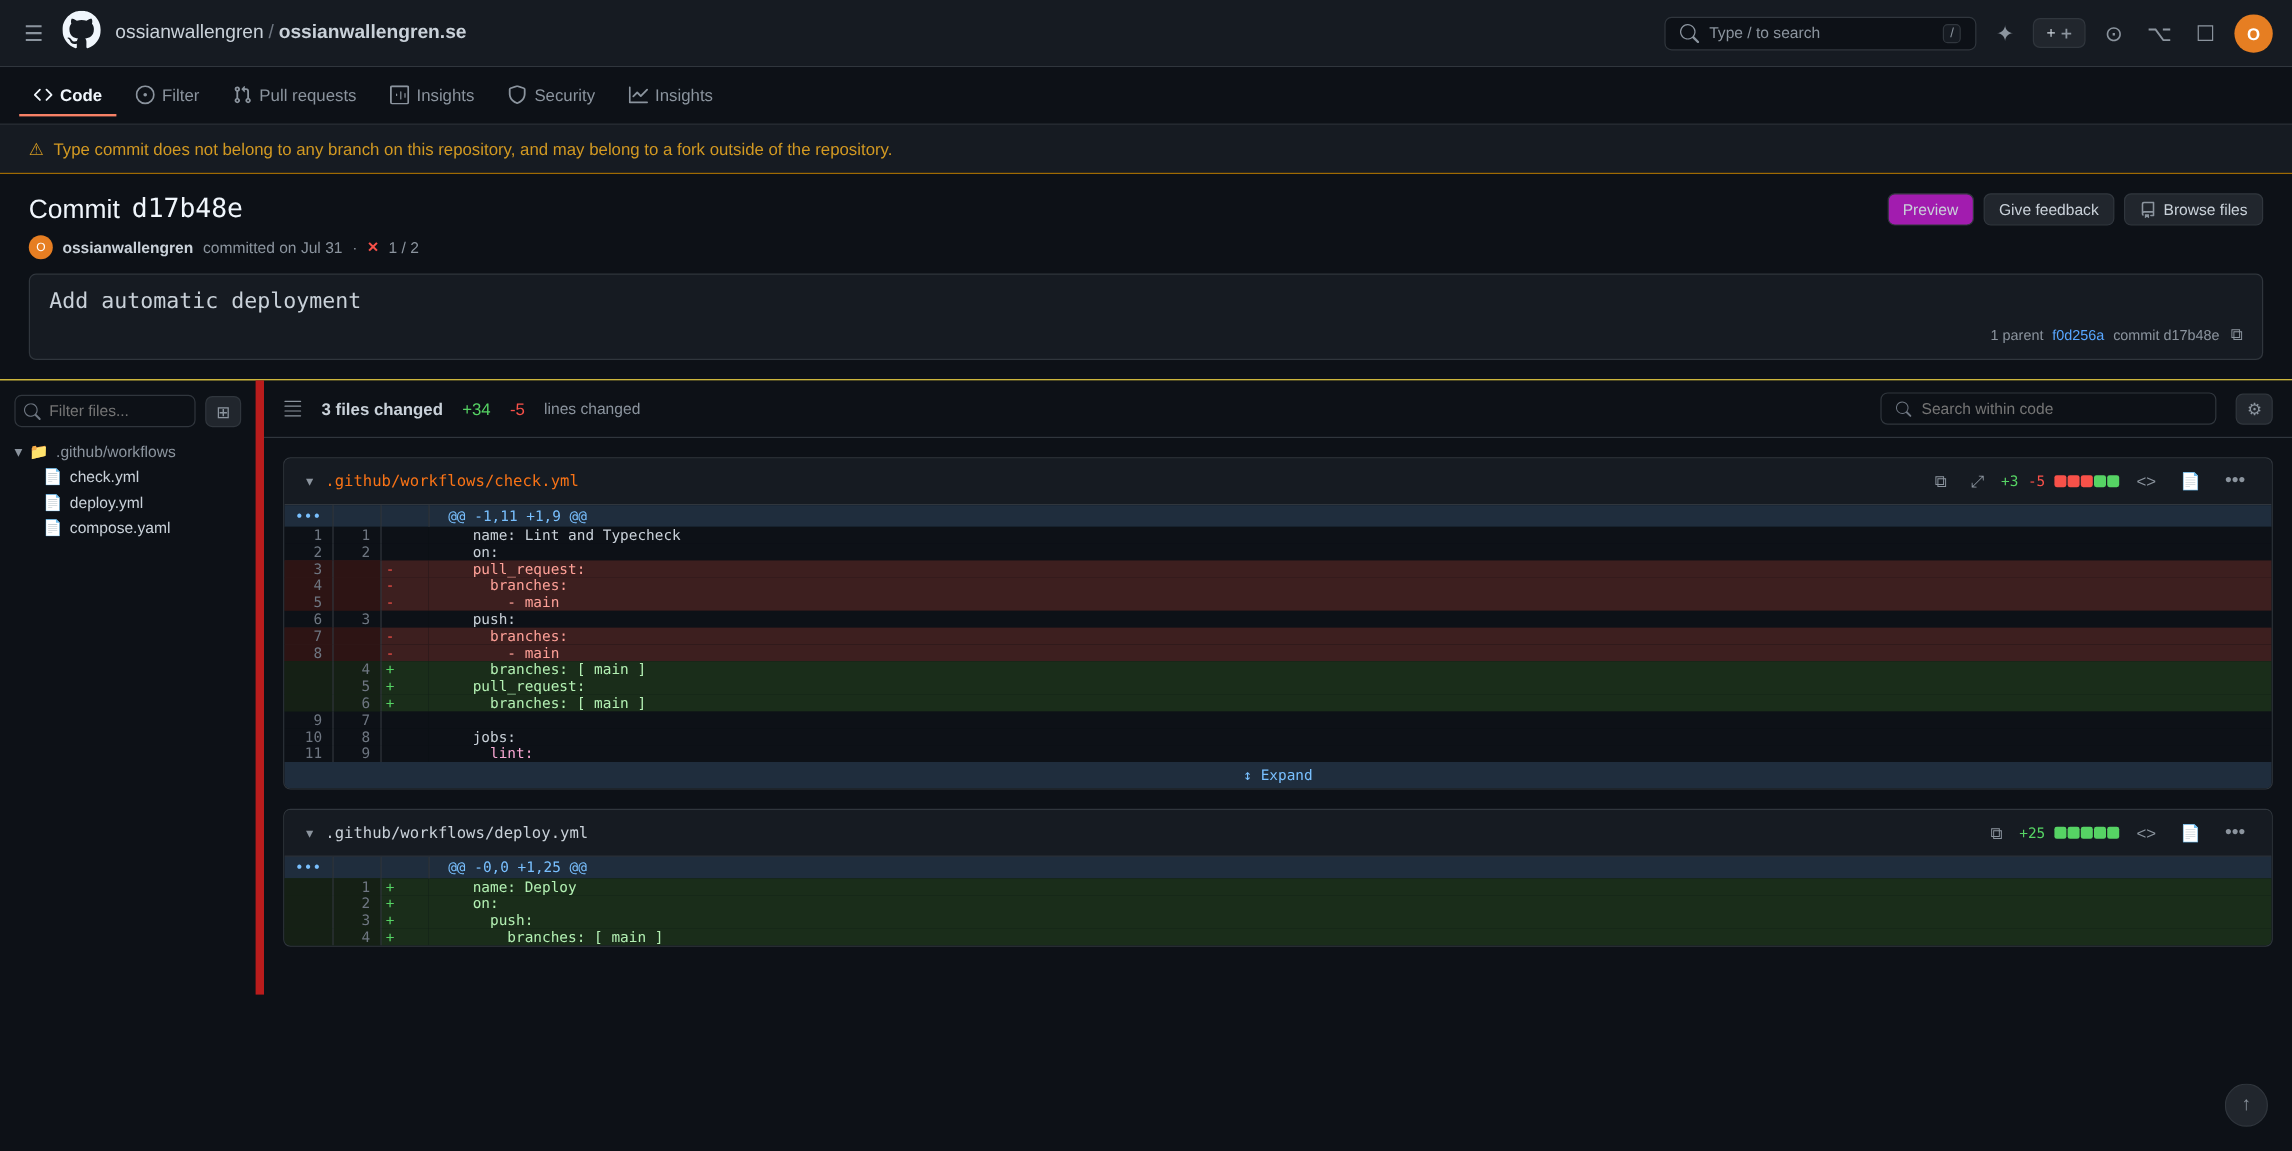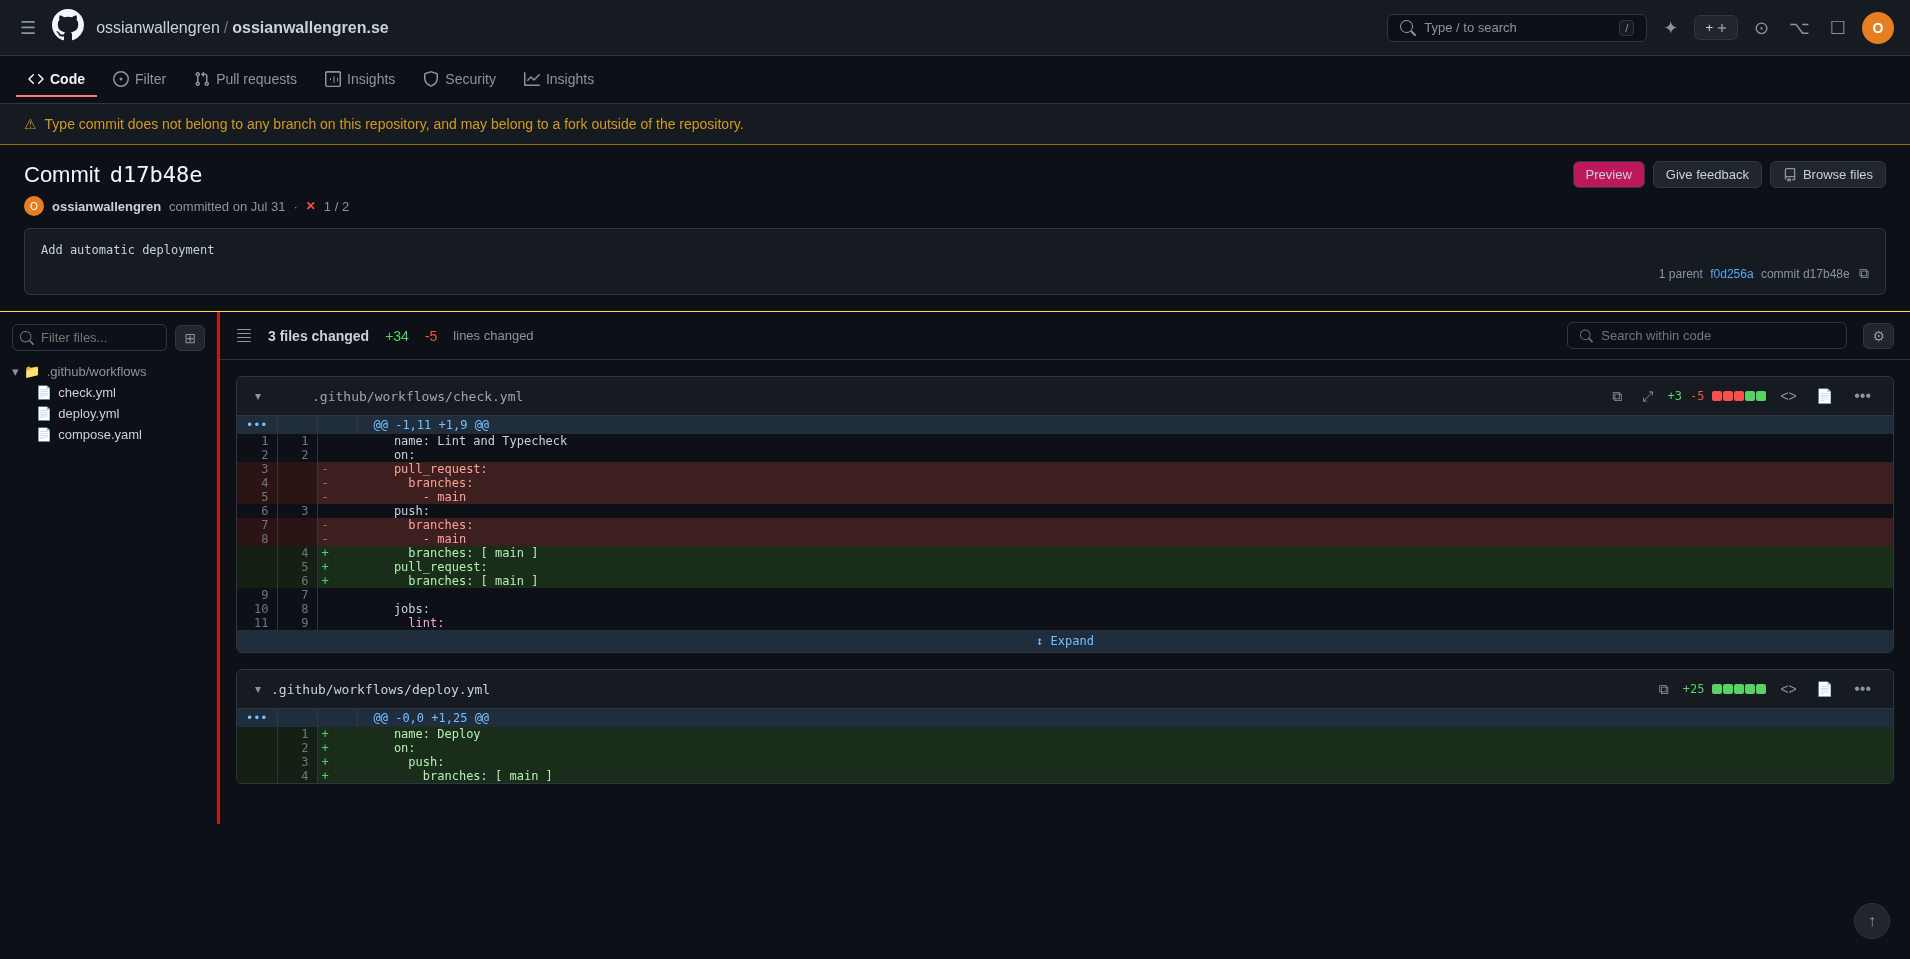--- a/index.html
+++ b/index.html
@@ -86,52 +86,52 @@
   <span>Type commit does not belong to any branch on this repository, and may belong to a fork outside of the repository.</span>
 </div>
 
 <div style="padding:16px 24px;border-bottom:1px solid #fde047;">
   <div style="display:flex;align-items:center;gap:12px;margin-bottom:8px;">
     <h1 style="font-size:22px;font-weight:400;color:#f0f6fc;display:flex;align-items:center;gap:10px;">
       <span>Commit</span>
       <span style="font-family:'SFMono-Regular',Consolas,monospace;">d17b48e</span>
     </h1>
     <div style="display:flex;align-items:center;gap:8px;margin-left:auto;">
-      <button style="background:#be185d;border:1px solid #30363d;border-radius:6px;color:#c9d1d9;padding:5px 12px;font-size:13px;cursor:pointer;">Preview</button>
+      <button style="background:#a21caf;border:1px solid #30363d;border-radius:6px;color:#c9d1d9;padding:5px 12px;font-size:13px;cursor:pointer;">Preview</button>
       <button style="background:#21262d;border:1px solid #30363d;border-radius:6px;color:#c9d1d9;padding:5px 12px;font-size:13px;cursor:pointer;">Give feedback</button>
       <button style="background:#21262d;border:1px solid #30363d;border-radius:6px;color:#c9d1d9;padding:5px 12px;font-size:13px;cursor:pointer;display:flex;align-items:center;gap:6px;">
         <svg width="14" height="14" viewBox="0 0 16 16" fill="#8b949e">
             <path fill-rule="evenodd" d="M2 2.5A2.5 2.5 0 014.5 0h8.75a.75.75 0 01.75.75v12.5a.75.75 0 01-.75.75h-2.5a.75.75 0 110-1.5h1.75v-2h-8a1 1 0 00-.714 1.7.75.75 0 01-1.072 1.05A2.495 2.495 0 012 11.5v-9zm10.5-1V9h-8c-.356 0-.694.074-1 .208V2.5a1 1 0 011-1h8zM5 12.25v3.25a.25.25 0 00.4.2l1.45-1.087a.25.25 0 01.3 0L8.6 15.7a.25.25 0 00.4-.2v-3.25a.25.25 0 00-.25-.25h-3.5a.25.25 0 00-.25.25z"></path>
           </svg>
         <span>Browse files</span>
       </button>
     </div>
   </div>
   <div style="display:flex;align-items:center;gap:8px;font-size:13px;color:#8b949e;margin-bottom:12px;">
     <div style="width:20px;height:20px;border-radius:50%;background:#e67e22;display:inline-flex;align-items:center;justify-content:center;color:white;font-size:10px;cursor:pointer;">O</div>
     <span style="color:#c9d1d9;font-weight:600;cursor:pointer;">ossianwallengren</span>
     <span>committed on Jul 31</span>
     <span>·</span>
     <span style="color:#f85149;font-weight:bold;font-size:12px;">✕</span>
     <span style="color:#8b949e;cursor:pointer;">1 / 2</span>
   </div>
   <div style="background:#161b22;border:1px solid #30363d;border-radius:6px;padding:12px 16px;margin-bottom:0;">
-    <code style="font-family:'SFMono-Regular',Consolas,monospace;font-size:12px;color:#c9d1d9;">Add automatic deployment</code>
+    <code style="font-family:'SFMono-Regular',Consolas,monospace;font-size:18px;color:#c9d1d9;">Add automatic deployment</code>
     <div style="text-align:right;font-size:12px;color:#8b949e;margin-top:8px;">
       <span>1 parent</span>
       <a style="color:#58a6ff;margin-left:4px;">f0d256a</a>
       <span style="margin-left:4px;">commit d17b48e</span>
       <button style="background:none;border:none;color:#8b949e;cursor:pointer;margin-left:6px;font-size:14px;">⧉</button>
     </div>
   </div>
 </div>
 
 <div style="display:flex;">
 
-  <div style="width:220px;min-width:220px;border-right:3px solid #b91c1c;padding:12px;">
+  <div style="width:220px;min-width:220px;border-right:7px solid #b91c1c;padding:12px;">
     <div style="display:flex;align-items:center;gap:8px;margin-bottom:10px;">
       <div style="position:relative;flex:1;">
         <svg width="14" height="14" viewBox="0 0 16 16" fill="#6e7681" style="position:absolute;left:8px;top:50%;transform:translateY(-50%);">
             <path d="M11.742 10.344a6.5 6.5 0 10-1.397 1.398h-.001c.03.04.062.078.098.115l3.85 3.85a1 1 0 001.415-1.414l-3.85-3.85a1.007 1.007 0 00-.115-.099zM12 6.5a5.5 5.5 0 11-11 0 5.5 5.5 0 0111 0z"></path>
           </svg>
         <input type="text" style="background: rgb(13, 17, 23); border: 1px solid rgb(48, 54, 61); border-radius: 6px; color: rgb(201, 209, 217); padding: 5px 10px 5px 28px; font-size: 13px; width: 100%; outline: none;" placeholder="Filter files...">
       </div>
       <button style="background:#21262d;border:1px solid #30363d;border-radius:6px;color:#8b949e;padding:4px 8px;cursor:pointer;font-size:14px;">⊞</button>
     </div>
     <div style="display:flex;align-items:center;gap:6px;padding:3px 0;cursor:pointer;font-size:13px;">
@@ -169,21 +169,21 @@
             <path d="M11.742 10.344a6.5 6.5 0 10-1.397 1.398h-.001c.03.04.062.078.098.115l3.85 3.85a1 1 0 001.415-1.414l-3.85-3.85a1.007 1.007 0 00-.115-.099zM12 6.5a5.5 5.5 0 11-11 0 5.5 5.5 0 0111 0z"></path>
           </svg>
         <input type="text" style="background: none; border: none; color: rgb(201, 209, 217); font-size: 13px; outline: none; width: 100%;" placeholder="Search within code">
       </div>
       <button style="background:#21262d;border:1px solid #30363d;border-radius:6px;color:#8b949e;padding:4px 8px;cursor:pointer;font-size:14px;">⚙</button>
     </div>
 
     <div style="border:1px solid #30363d;border-radius:6px;margin:16px 16px 0 16px;overflow:hidden;">
       <div style="background:#161b22;border-bottom:1px solid #30363d;padding:8px 16px;display:flex;align-items:center;gap:8px;font-size:13px;font-family:'SFMono-Regular',Consolas,monospace;">
         <button style="background:none;border:none;color:#8b949e;cursor:pointer;font-size:12px;padding:2px;">▾</button>
-        <span style="color:#a3a3a3;flex:1;margin-left:41px;">.github/workflows/check.yml</span>
+        <span style="color:#f97316;flex:1;">.github/workflows/check.yml</span>
         <button style="background:none;border:none;color:#8b949e;cursor:pointer;font-size:14px;padding:2px 6px;border-radius:4px;">⧉</button>
         <button style="background:none;border:none;color:#8b949e;cursor:pointer;font-size:14px;padding:2px 6px;border-radius:4px;">⤢</button>
         <span style="color:#56d364;font-size:12px;">+3</span>
         <span style="color:#f85149;font-size:12px;">-5</span>
         <div style="display:flex;gap:1px;align-items:center;">
           <div style="width:10px;height:10px;border-radius:2px;background:#f85149;"></div>
           <div style="width:10px;height:10px;border-radius:2px;background:#f85149;"></div>
           <div style="width:10px;height:10px;border-radius:2px;background:#f85149;"></div>
           <div style="width:10px;height:10px;border-radius:2px;background:#56d364;"></div>
           <div style="width:10px;height:10px;border-radius:2px;background:#56d364;"></div>

